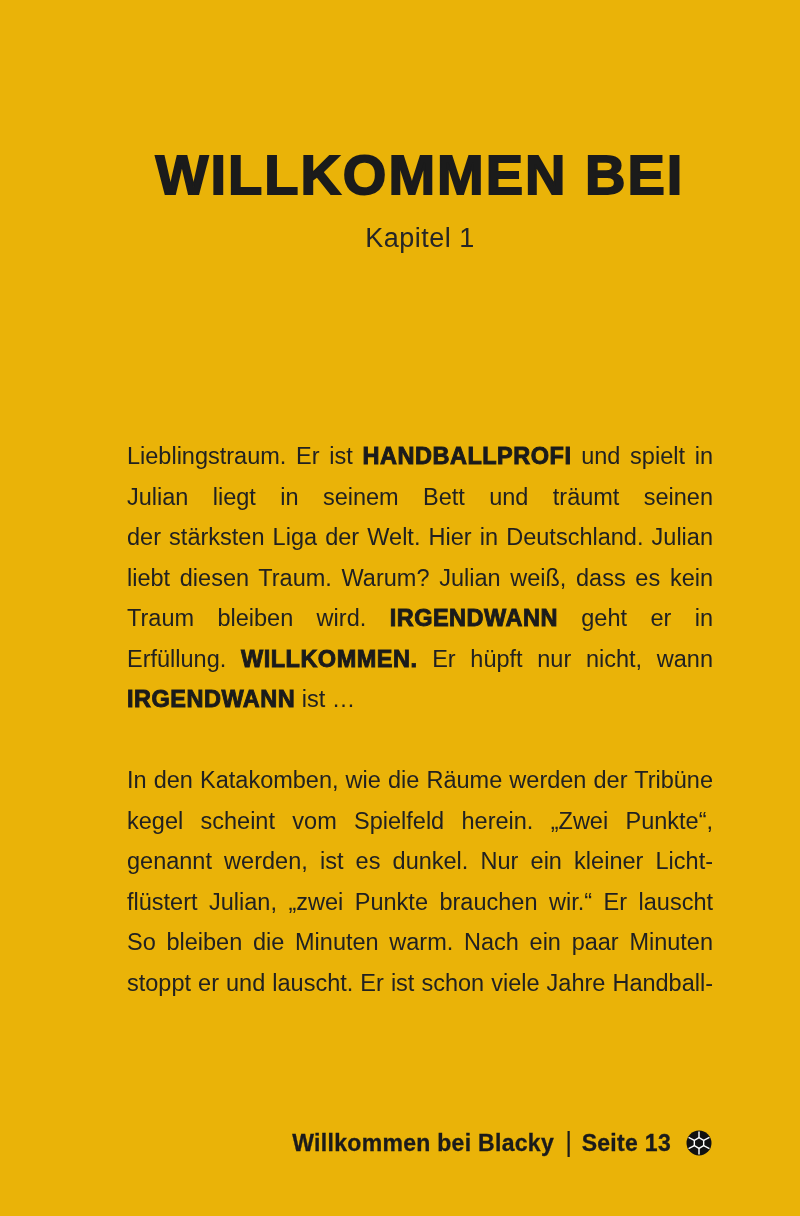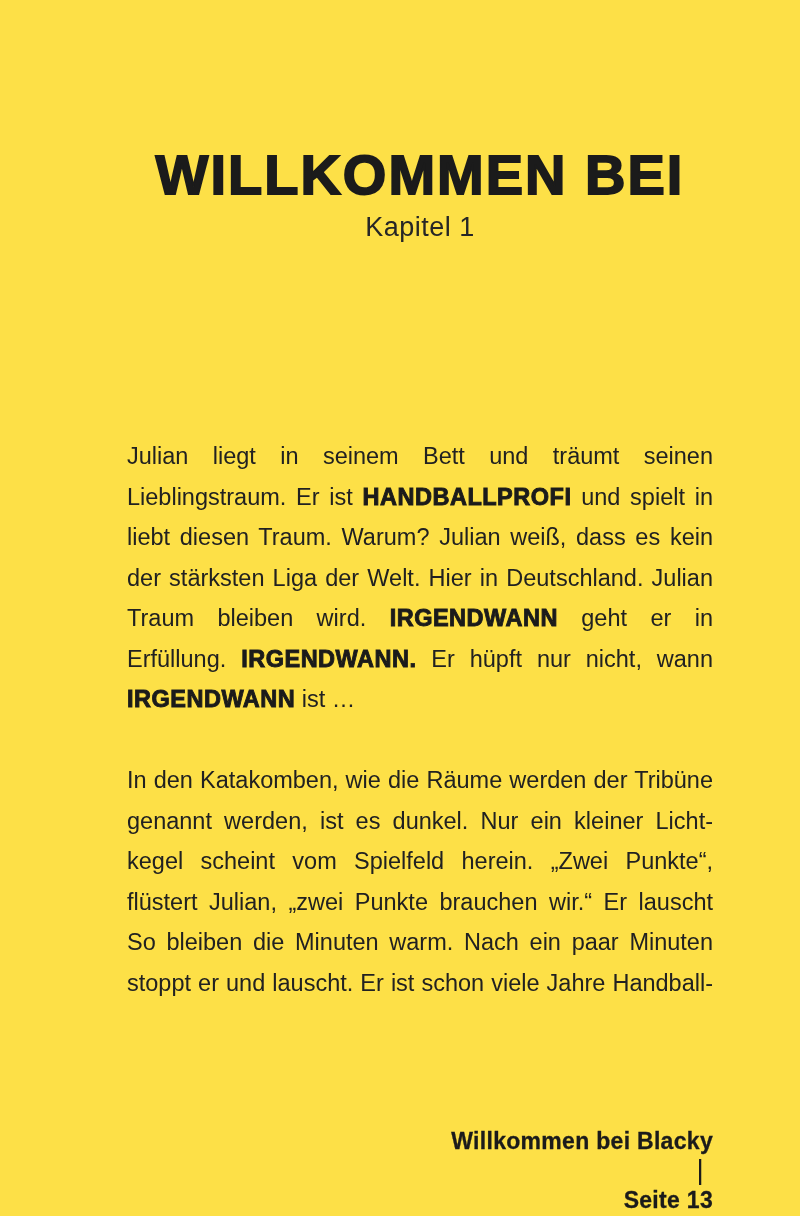--- a/index.html
+++ b/index.html
@@ -4,42 +4,42 @@
 <style>
   html, body {
     margin: 0;
     padding: 0;
     background: #ffffff;
   }
   .page {
     position: relative;
     width: 800px;
     height: 1216px;
-    background: #fde047;
+    background: #eab308;
     overflow: hidden;
     font-family: "Liberation Sans", sans-serif;
   }
   .header-block {
     position: absolute;
     left: 127px;
     top: 146px;
     width: 586px;
     text-align: center;
     color: #1b1b1b;
   }
   .page-title {
     font-size: 56px;
     line-height: 57px;
     font-weight: 700;
     letter-spacing: 2px;
     -webkit-text-stroke: 1.8px #1b1b1b;
     color: #1b1b1b;
   }
   .chapter-label {
-    margin-top: 9px;
+    margin-top: 20px;
     font-size: 27px;
     line-height: 30px;
     font-weight: 400;
     letter-spacing: 0.5px;
     color: #262626;
   }
   .body-text {
     position: absolute;
     left: 127px;
     top: 436px;
@@ -64,26 +64,25 @@
     letter-spacing: 0.5px;
     -webkit-text-stroke: 0.9px #1b1b1b;
     color: #1b1b1b;
   }
   .footer {
     position: absolute;
     top: 1128px;
     right: 87px;
     height: 30px;
     display: flex;
-    align-items: flex-end;
+    align-items: center;
     color: #1b1b1b;
     font-size: 23px;
     font-weight: 700;
     letter-spacing: 0.3px;
-    flex-direction: column;
   }
   .footer-title {
     -webkit-text-stroke: 0.3px #1b1b1b;
   }
   .footer-sep {
     font-weight: 400;
     font-size: 28px;
     margin: 0 9px 0 11px;
     transform: translateY(-1px);
   }
@@ -102,32 +101,32 @@
 
   <div class="header-block">
     <div class="page-title">
       <div>WILLKOMMEN BEI</div>
     </div>
     <div class="chapter-label">Kapitel 1</div>
   </div>
 
   <div class="body-text">
       <div class="paragraph">
+        <div class="line"><span>Lieblingstraum. Er ist </span><span class="display-bold">HANDBALLPROFI</span><span> und spielt in</span></div>
         <div class="line"><span>Julian liegt in seinem Bett und träumt seinen</span></div>
-        <div class="line"><span>Lieblingstraum. Er ist </span><span class="display-bold">HANDBALLPROFI</span><span> und spielt in</span></div>
+        <div class="line"><span>der stärksten Liga der Welt. Hier in Deutschland. Julian</span></div>
         <div class="line"><span>liebt diesen Traum. Warum? Julian weiß, dass es kein</span></div>
-        <div class="line"><span>der stärksten Liga der Welt. Hier in Deutschland. Julian</span></div>
         <div class="line"><span>Traum bleiben wird. </span><span class="display-bold">IRGENDWANN</span><span> geht er in</span></div>
-        <div class="line"><span>Erfüllung. </span><span class="display-bold">IRGENDWANN.</span><span> Er hüpft nur nicht, wann</span></div>
+        <div class="line"><span>Erfüllung. </span><span class="display-bold">WILLKOMMEN.</span><span> Er hüpft nur nicht, wann</span></div>
         <div class="line last"><span class="display-bold">IRGENDWANN</span><span> ist …</span></div>
       </div>
       <div class="paragraph">
         <div class="line"><span>In den Katakomben, wie die Räume werden der Tribüne</span></div>
+        <div class="line"><span>kegel scheint vom Spielfeld herein. „Zwei Punkte“,</span></div>
         <div class="line"><span>genannt werden, ist es dunkel. Nur ein kleiner Licht-</span></div>
-        <div class="line"><span>kegel scheint vom Spielfeld herein. „Zwei Punkte“,</span></div>
         <div class="line"><span>flüstert Julian, „zwei Punkte brauchen wir.“ Er lauscht</span></div>
         <div class="line"><span>So bleiben die Minuten warm. Nach ein paar Minuten</span></div>
         <div class="line"><span>stoppt er und lauscht. Er ist schon viele Jahre Handball-</span></div>
       </div>
     </div>
 
   <div class="footer">
     <span class="footer-title">Willkommen bei Blacky</span>
     <span class="footer-sep">|</span>
     <span class="footer-page">Seite 13</span>

